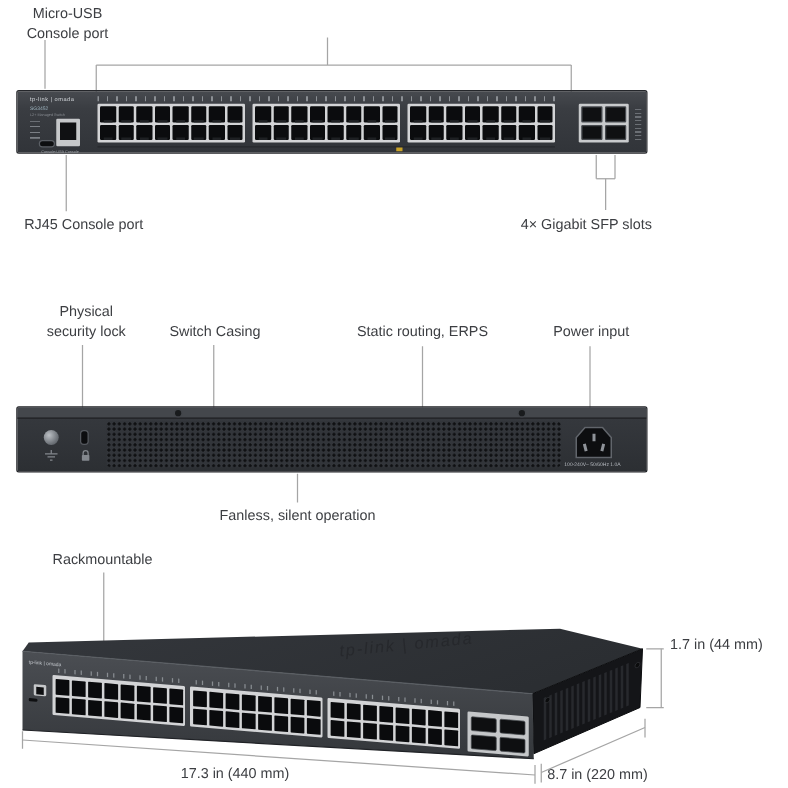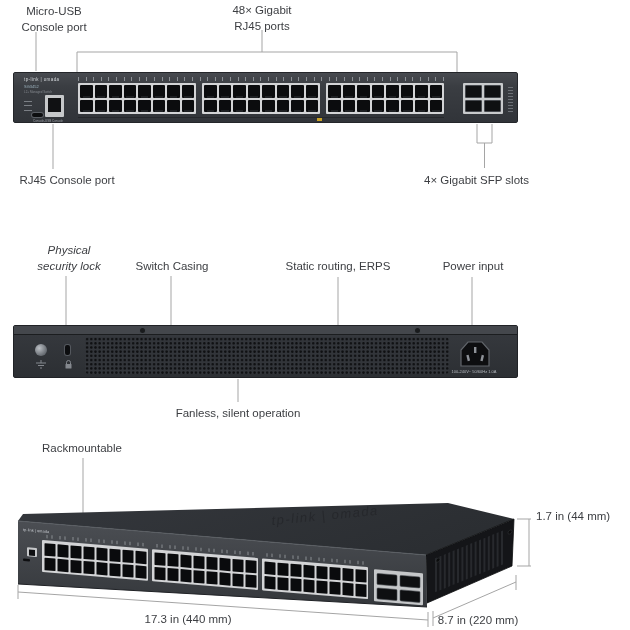--- a/index.html
+++ b/index.html
@@ -78,28 +78,24 @@
       <line x1="338" y1="277" x2="338" y2="326"></line>
       <line x1="472" y1="277" x2="472" y2="340"></line>
       <line x1="238" y1="379" x2="238" y2="402"></line>
     </g>
   </svg>
 
   <div class="cap" style="left:8px;top:3px;width:92px;">
     <div>Micro-USB</div>
     <div>Console port</div>
   </div>
-  <div class="cap" style="left:202px;top:2px;width:120px;">
-    <div>48× Gigabit</div>
-    <div>RJ45 ports</div>
-  </div>
   <div class="cap" style="left:12px;top:172px;width:110px;">RJ45 Console port</div>
-  <div class="cap" style="left:409px;top:172px;width:120px;text-align:right;">4× Gigabit SFP slots</div>
-
-  <div class="cap" style="left:23px;top:242px;width:92px;font-style:italic;">
+  <div class="cap" style="left:409px;top:172px;width:120px;">4× Gigabit SFP slots</div>
+
+  <div class="cap" style="left:23px;top:242px;width:92px;">
     <div>Physical</div>
     <div>security lock</div>
   </div>
   <div class="cap" style="left:122px;top:258px;width:100px;">Switch Casing</div>
   <div class="cap" style="left:278px;top:258px;width:120px;">Static routing, ERPS</div>
   <div class="cap" style="left:423px;top:258px;width:100px;">Power input</div>
   <div class="cap" style="left:168px;top:405px;width:140px;">Fanless, silent operation</div>
 
   <div class="cap" style="left:32px;top:440px;width:100px;">Rackmountable</div>
   <div class="cap" style="left:120px;top:611px;width:136px;">17.3 in (440 mm)</div>

